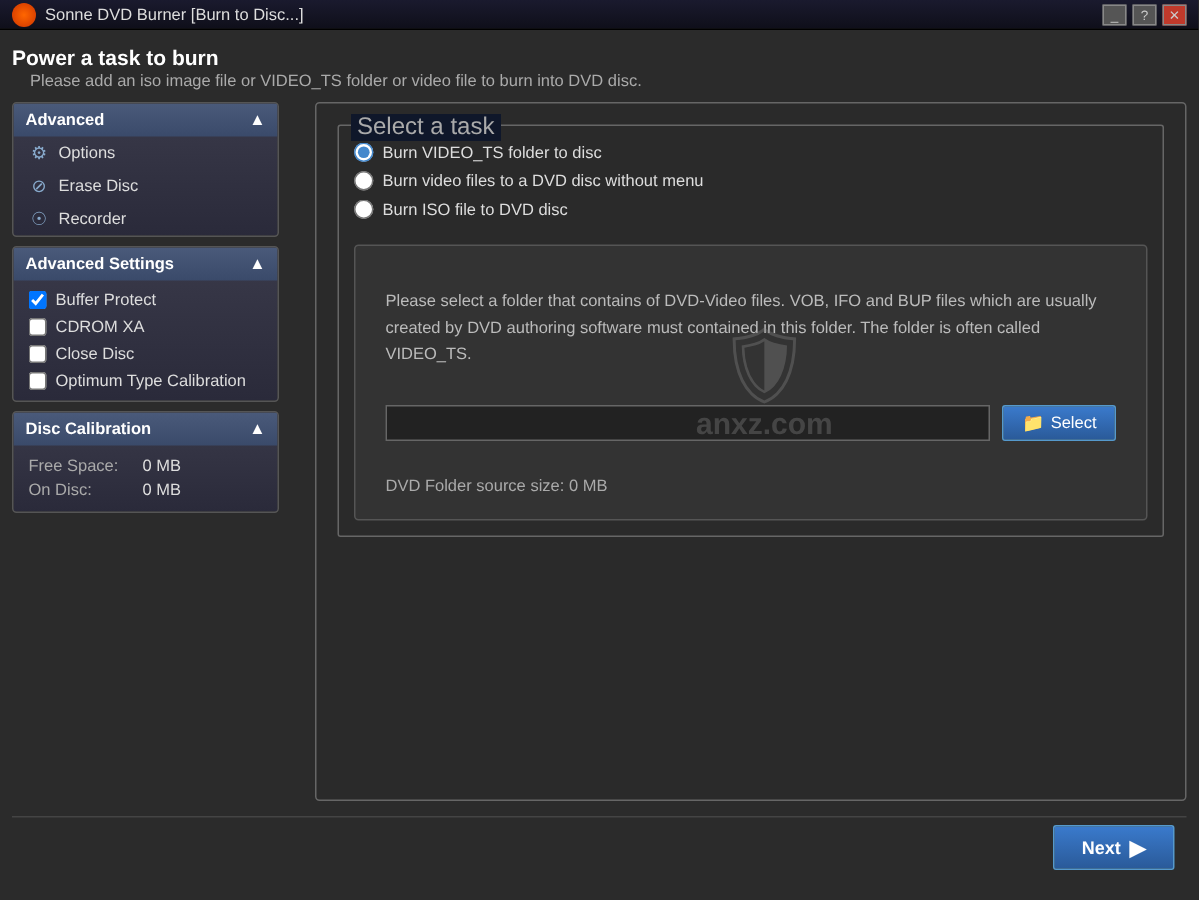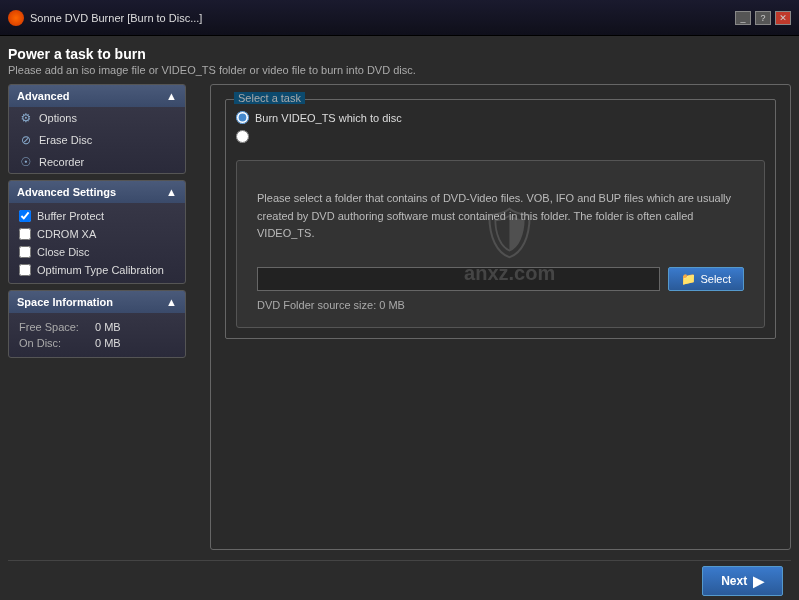--- a/index.html
+++ b/index.html
@@ -9,21 +9,21 @@
       background: #2b2b2b;
       font-family: 'Segoe UI', Tahoma, sans-serif;
       font-size: 12px;
       color: #ccc;
       overflow: hidden;
     }
 
     
     .title-bar {
       background: linear-gradient(to bottom, #1a1a2e, #0f0f1a);
-      height: 36px;
+      height: 20px;
       display: flex;
       align-items: center;
       padding: 0 8px;
       border-bottom: 1px solid #000;
     }
     .title-bar-icon {
       width: 16px;
       height: 16px;
       background: radial-gradient(circle, #ff6600, #cc3300);
       border-radius: 50%;
@@ -67,20 +67,21 @@
     }
     .page-title {
       font-size: 14px;
       font-weight: bold;
       color: #fff;
       margin-bottom: 2px;
     }
     .page-subtitle {
       font-size: 11px;
       color: #aaa;
+      margin-left: 12px;
     }
 
     .content-area {
       display: flex;
       flex: 1;
       gap: 24px;
       min-height: 0;
     }
 
     
@@ -273,21 +274,21 @@
       border-radius: 2px;
       white-space: nowrap;
     }
     .folder-icon-btn {
       font-size: 12px;
     }
 
     .source-size {
       font-size: 11px;
       color: #aaa;
-      margin-top: 8px;
+      margin-top: 24px;
     }
 
     
     .bottom-bar {
       height: 40px;
       display: flex;
       align-items: center;
       justify-content: flex-end;
       padding: 0 8px;
       border-top: 1px solid #444;
@@ -316,23 +317,23 @@
       border: 1px solid #666;
       border-radius: 2px;
       padding: 8px 10px 10px;
       position: relative;
       margin-top: 4px;
     }
     .fieldset-legend {
       position: absolute;
       top: -8px;
       left: 8px;
-      background: #0c4a6e;
+      background: #0f172a;
       padding: 0 4px;
-      font-size: 11px;
+      font-size: 16px;
       color: #aaa;
     }
   </style>
 </head>
 <body>
 
 <div class="title-bar">
   <div class="title-bar-icon"></div>
   <span class="title-bar-text">Sonne DVD Burner [Burn to Disc...]</span>
   <div class="title-bar-controls">
@@ -392,21 +393,21 @@
           </label>
           <label class="check-item">
             <input type="checkbox" style="">
             <span>Optimum Type Calibration</span>
           </label>
         </div>
       </div>
 
       <div class="sidebar-section">
         <div class="sidebar-section-header">
-          <span>Space Information</span>
+          <span>Disc Calibration</span>
           <span class="chevron">▲</span>
         </div>
         <div class="disc-info-content">
           <div class="disc-info-row">
             <span class="disc-info-label">Free Space:</span>
             <span class="disc-info-value">0 MB</span>
           </div>
           <div class="disc-info-row">
             <span class="disc-info-label">On Disc:</span>
             <span class="disc-info-value">0 MB</span>
@@ -416,24 +417,29 @@
 
     </div>
 
     <div class="main-panel">
       <div class="task-group">
         <div class="fieldset-border">
           <span class="fieldset-legend">Select a task</span>
 
           <label class="radio-option">
             <input type="radio" name="task" checked="" style="">
-            <span>Burn VIDEO_TS which to disc</span>
+            <span>Burn VIDEO_TS folder to disc</span>
           </label>
           <label class="radio-option">
             <input type="radio" name="task" style="">
+            <span>Burn video files to a DVD disc without menu</span>
+          </label>
+          <label class="radio-option">
+            <input type="radio" name="task" style="">
+            <span>Burn ISO file to DVD disc</span>
           </label>
 
           <div class="info-box">
             <div class="watermark">
               <div class="watermark-icon">🛡</div>
               <div class="watermark-text">anxz.com</div>
             </div>
             <p class="info-text">Please select a folder that contains of DVD-Video files. VOB, IFO and BUP files which are usually created by DVD authoring software must contained in this folder. The folder is often called VIDEO_TS.</p>
             <div class="folder-input-row">
               <input type="text" class="folder-input" style="">

